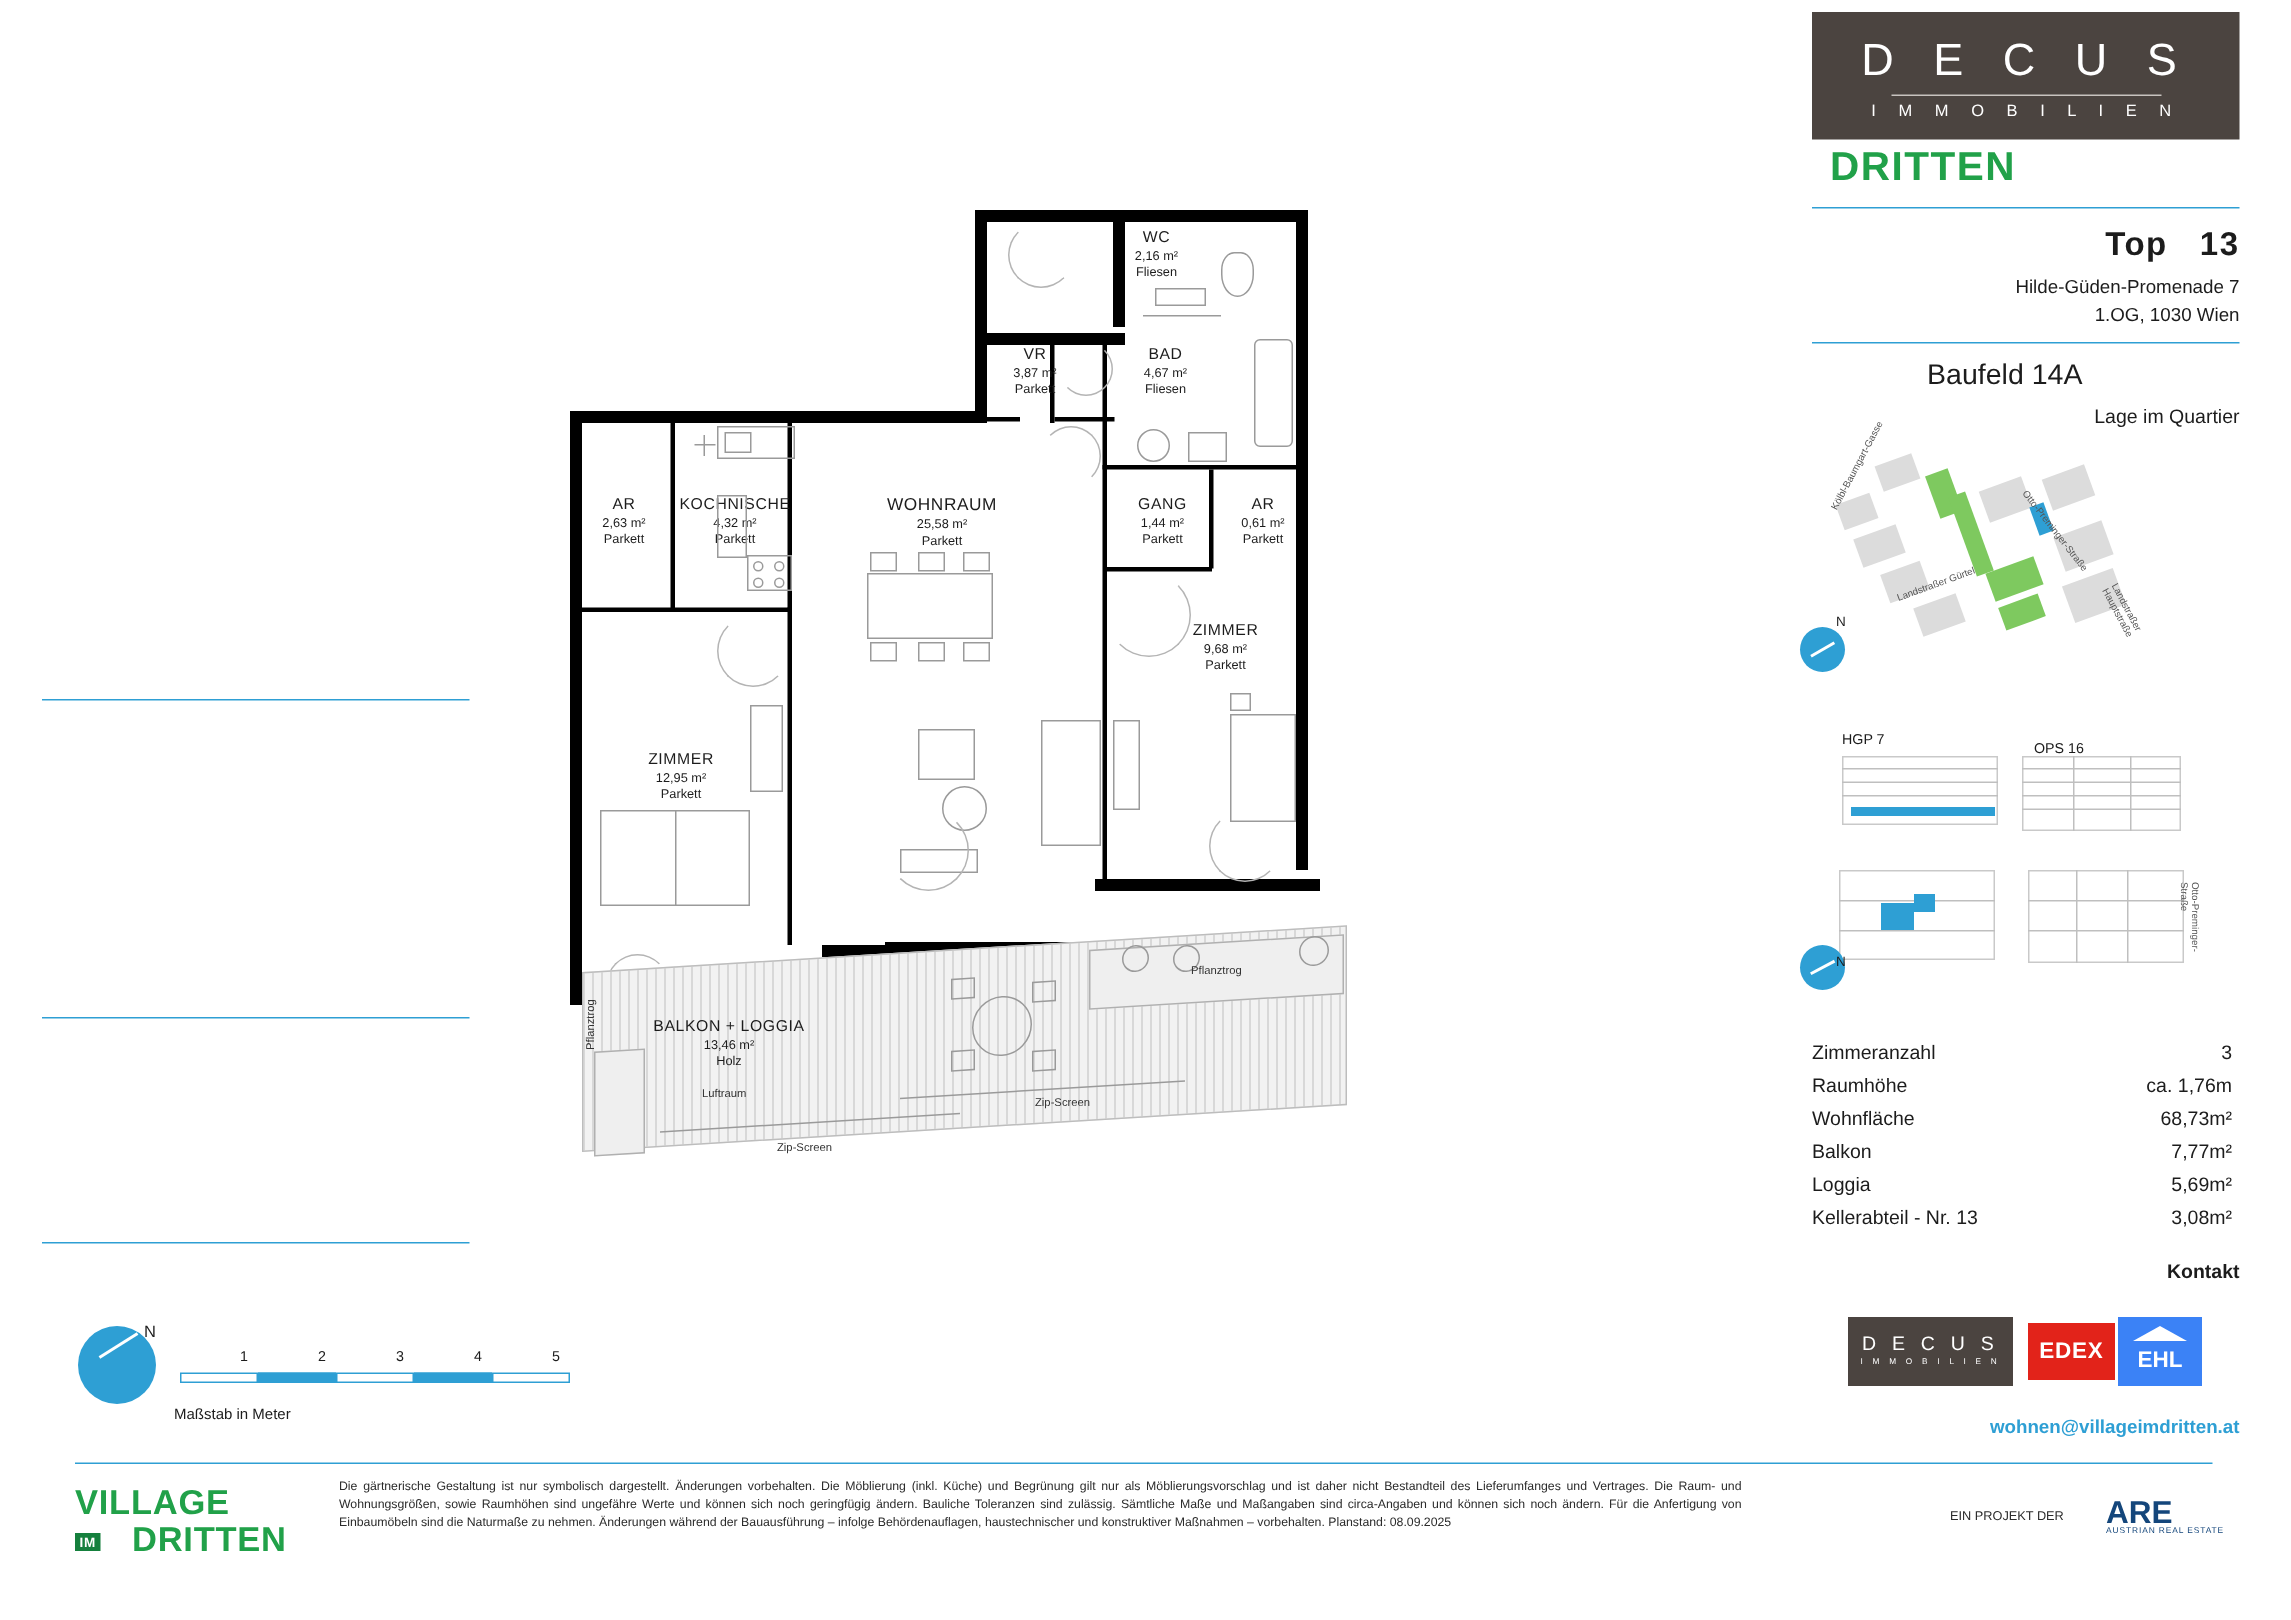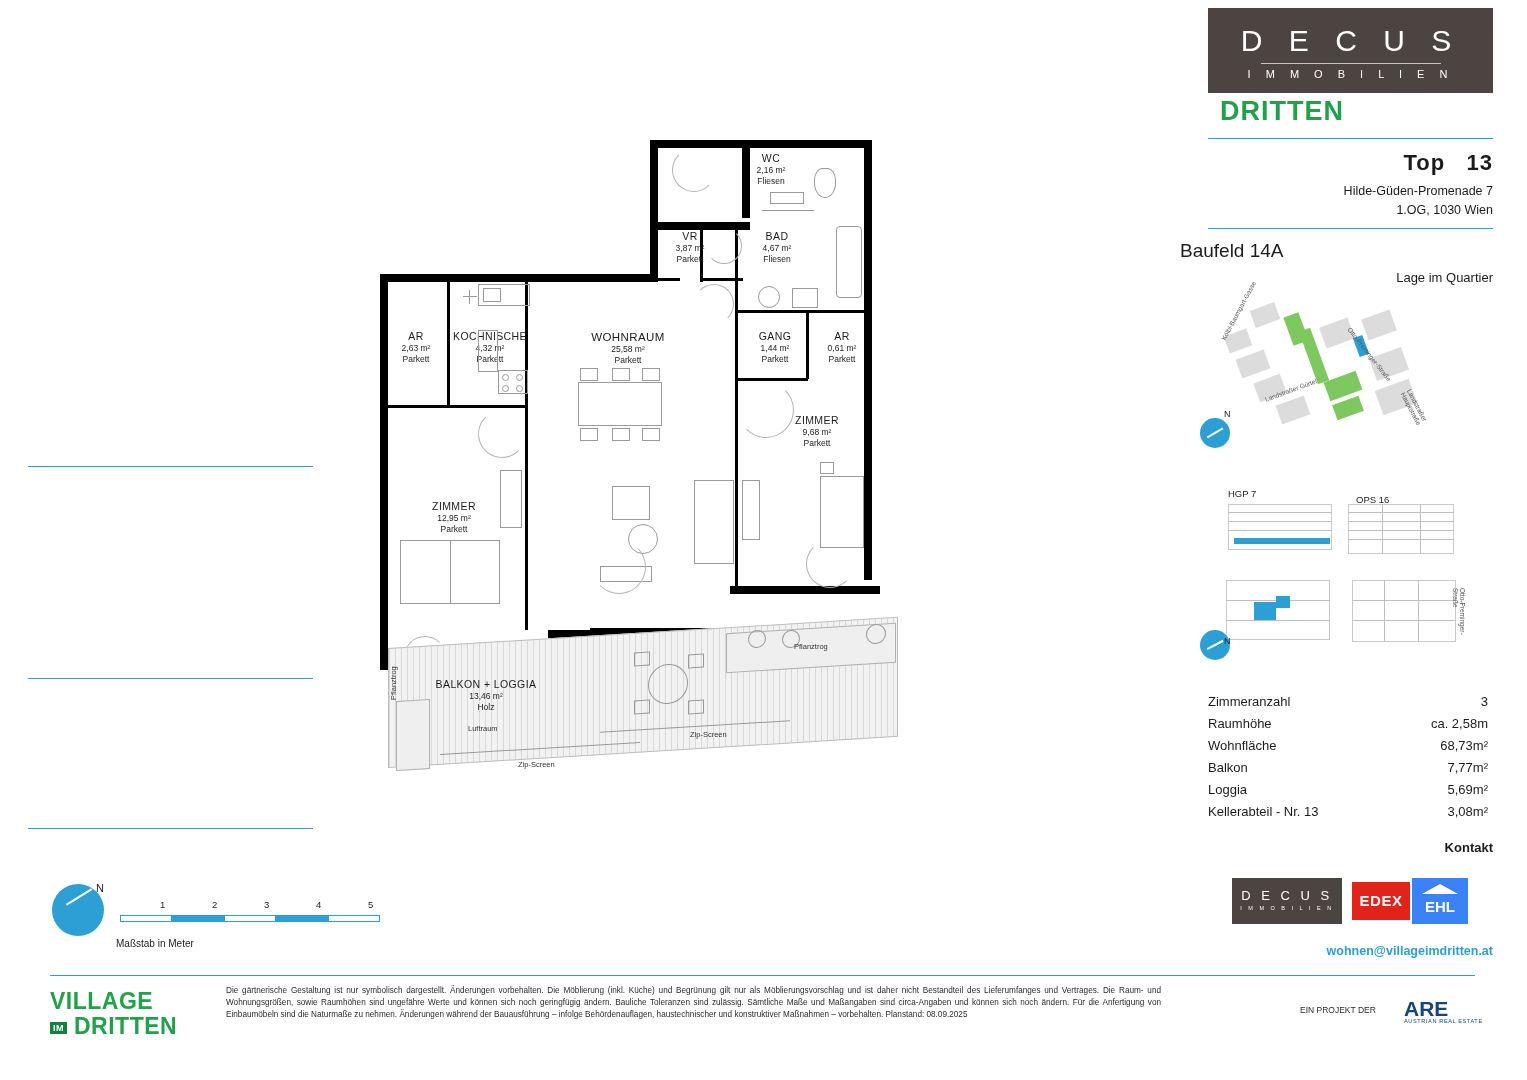--- a/index.html
+++ b/index.html
@@ -63,21 +63,21 @@
 
   .vid { position:absolute; left:40px; top:92px; color:#1b9d4a; font-weight:bold; }
   .vid .t1 { font-size:27px; letter-spacing:1px; color:#21a149; }
 
   .hr { position:absolute; height:1px; background:#2e9fd4; left:28px; width:285px; }
 
   .topnum { position:absolute; left:0; top:150px; width:347px; padding-right:34px; text-align:right;
             font-size:22px; font-weight:bold; letter-spacing:1px; }
   .addr { position:absolute; left:0; top:182px; width:347px; padding-right:34px; text-align:right; font-size:12.5px; line-height:1.55; }
 
-  .baufeld { position:absolute; left:0; top:240px; width:347px; padding-right:34px; text-align:left; font-size:19px; }
+  .baufeld { position:absolute; left:0; top:240px; width:347px; padding-right:34px; text-align:center; font-size:19px; }
   .lageq { position:absolute; left:0; top:270px; width:347px; padding-right:34px; text-align:right; font-size:13px; }
 
   .qmap { position:absolute; left:1222px; top:292px; width:238px; height:160px; }
   .qpoly { position:absolute; background:#dcdcdc; }
   .qgreen { position:absolute; background:#7ec95f; }
   .qblue { position:absolute; background:#2e9fd4; }
   .qstreet { position:absolute; font-size:6.5px; color:#555; }
 
   .compass2 { position:absolute; left:1200px; top:418px; width:30px; height:30px; border-radius:50%; background:#2e9fd4; }
   .compass2 .needle { position:absolute; left:6px; top:14px; width:18px; height:1.5px; background:#fff; transform:rotate(-30deg); }
@@ -109,21 +109,21 @@
                clip-path: polygon(50% 0, 100% 100%, 0 100%); }
   .ehl .txt { position:absolute; left:0; top:20px; width:56px; }
   .mail { position:absolute; left:0; top:944px; width:347px; padding-right:34px; text-align:right;
           font-size:12.5px; font-weight:bold; color:#2e9fd4; }
 
   
   .footer-hr { position:absolute; left:50px; top:975px; width:1425px; height:1px; background:#2e9fd4; }
   .vlogo { position:absolute; left:50px; top:988px; }
   .vlogo .l1 { font-size:23px; font-weight:bold; color:#21a149; letter-spacing:0.5px; }
   .vlogo .l2 { font-size:23px; font-weight:bold; color:#21a149; letter-spacing:0.5px; margin-top:-2px;}
-  .vlogo .im { display:inline-block; background:#15803d; color:#fff; font-size:9px; padding:1px 3px; vertical-align:middle; margin-right:7px;}
+  .vlogo .im { display:inline-block; background:#15803d; color:#fff; font-size:9px; padding:1px 3px; vertical-align:middle; margin-right:21px;}
   .disclaimer { position:absolute; left:226px; top:985px; width:935px; font-size:8.2px; line-height:1.45; color:#2b2b2b; text-align:justify; }
   .projekt { position:absolute; left:1300px; top:1005px; font-size:8.5px; color:#2b2b2b; }
   .are { position:absolute; left:1404px; top:997px; font-size:21px; font-weight:bold; color:#14467b; }
   .aresub { position:absolute; left:1404px; top:1018px; font-size:5.6px; color:#14467b; letter-spacing:0.6px; }
 </style>
 </head>
 <body>
 
 <div class="page">
 
@@ -404,21 +404,21 @@
 
   <div class="hr" style="top:678px;"></div>
 
   <div class="facts">
     <div class="row">
       <span>Zimmeranzahl</span>
       <span>3</span>
     </div>
     <div class="row">
       <span>Raumhöhe</span>
-      <span>ca. 2,58m</span>
+      <span>ca. 1,76m</span>
     </div>
     <div class="row">
       <span>Wohnfläche</span>
       <span>68,73m²</span>
     </div>
     <div class="row">
       <span>Balkon</span>
       <span>7,77m²</span>
     </div>
     <div class="row">

